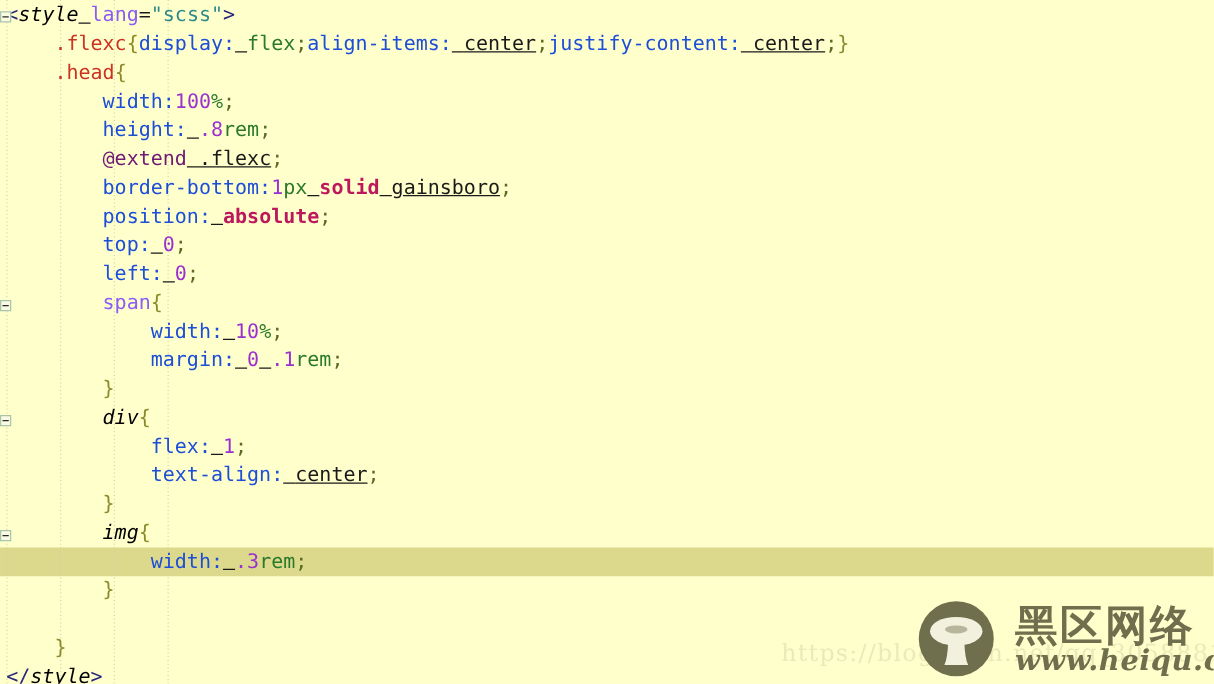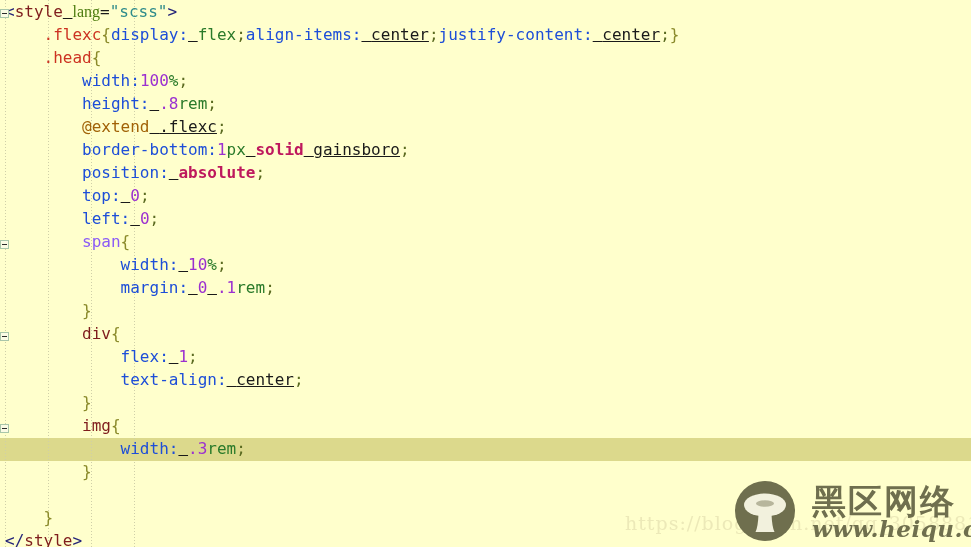--- a/index.html
+++ b/index.html
@@ -82,33 +82,33 @@
     font-family: "DejaVu Sans Mono", "Liberation Mono", monospace;
     font-size: 16px;
     line-height: 23px;
     white-space: pre;
     color: #1a1a1a;
   }
   .ln { display: block; height: 23px; padding-left: 0; }
 
   
   .t-punct     { color: #26267a; }            
-  .t-tagname   { color: #7f1d1d; }            
-  .t-attr      { color: #4d7c0f; font-family: Liberation Serif, serif; }            
+  .t-tagname   { color: #000000; font-style: italic; }            
+  .t-attr      { color: #8b5cf6; }            
   .t-eq        { color: #1a1a1a; }
   .t-string    { color: #2e8b8b; }            
   .t-selector  { color: #cc3322; }            
   .t-element   { color: #8b5cf6; }            
   .t-prop      { color: #1d4ed8; }
   .t-value     { color: #2a7a2a; }            
   .t-keyword   { color: #be185d; font-weight: bold; }            
   .t-plain     { color: #1a1a1a; text-decoration: underline; }            
   .t-number    { color: #9b30d0; text-align: right; }            
   .t-brace     { color: #8a8a2a; }            
-  .t-at        { color: #a16207; }            
+  .t-at        { color: #701a75; }            
   .t-semi      { color: #5a6a20; }
 
   
   #csdn-watermark {
     position: absolute;
     left: 625px;
     top: 512px;
     font-family: "DejaVu Serif", "Liberation Serif", serif;
     font-size: 19px;
     letter-spacing: 1px;

